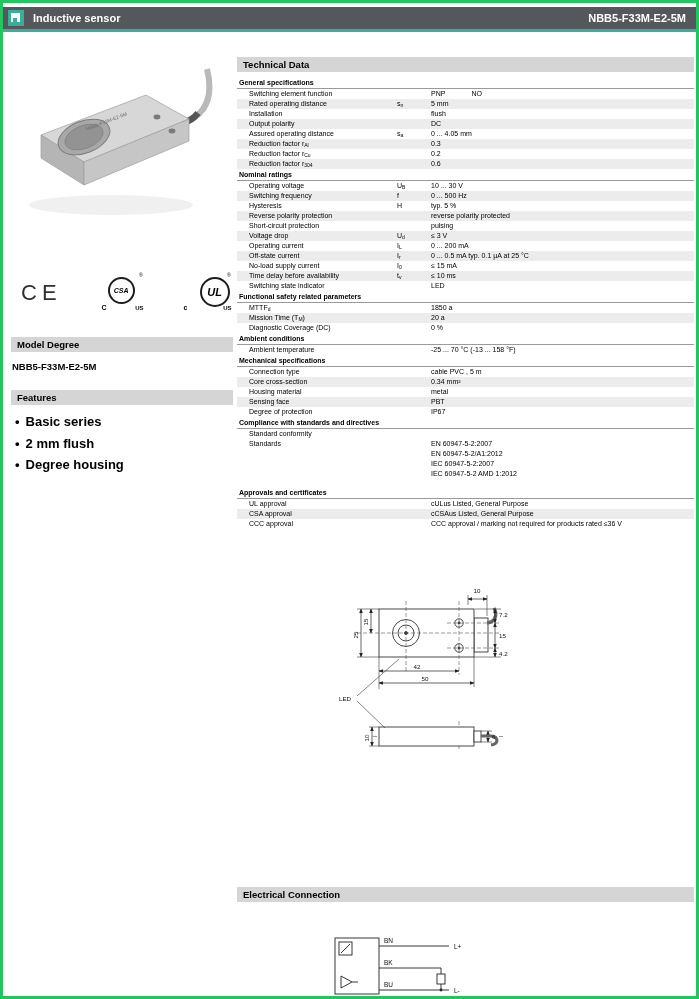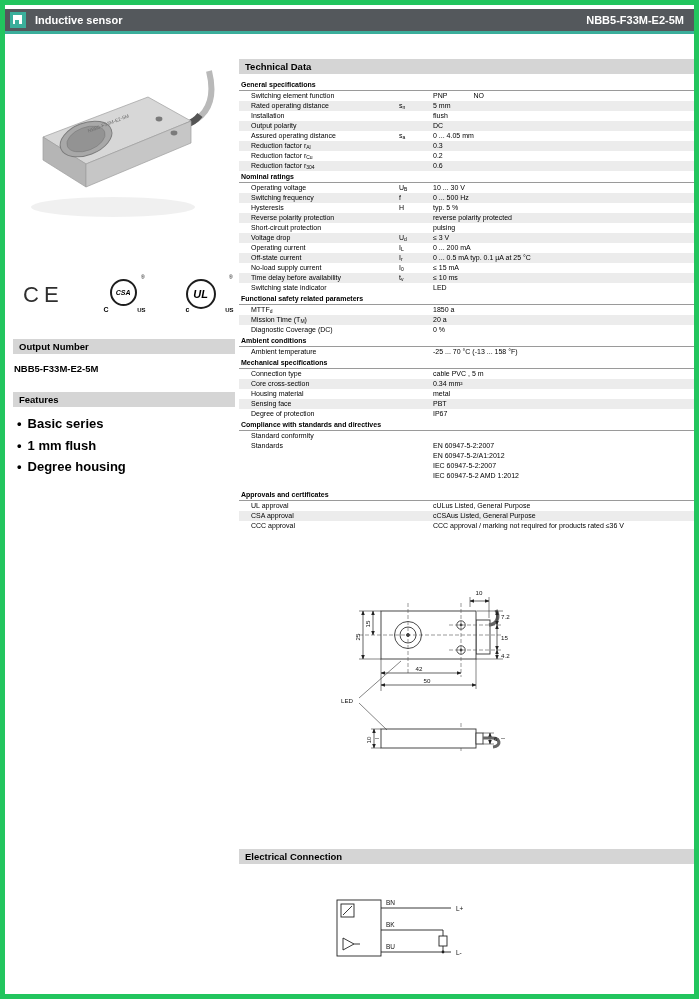--- a/index.html
+++ b/index.html
@@ -1,18 +1,18 @@
 <!DOCTYPE html>
 <html><head>
 <meta charset="utf-8">
 <style>
   * { margin:0; padding:0; box-sizing:border-box; }
   html,body { background:#fff; }
   body { width:699px; height:999px; font-family:"Liberation Sans","DejaVu Sans",sans-serif; color:#000; }
-  .page { position:relative; width:699px; height:999px; background:#fff; border:5px solid #22c55e; overflow:hidden; }
+  .page { position:relative; width:699px; height:999px; background:#fff; border:3px solid #22c55e; overflow:hidden; }
 
   
   .topbar { position:absolute; top:4px; left:0; right:0; height:22px; background:#54585c; display:flex; align-items:center; padding:0 10px 0 5px; }
   .brand-logo { width:16px; height:16px; background:#3bae9b; position:relative; margin-right:9px; flex:none; }
   .brand-logo::after { content:""; position:absolute; left:3px; top:3px; width:9px; height:9px; background:#fff; }
   .brand-logo::before { content:""; position:absolute; left:5px; top:8px; width:4px; height:4px; background:#3bae9b; z-index:1; }
   .topbar .ttl { color:#fff; font-weight:bold; font-size:11px; }
   .topbar .pn { margin-left:auto; color:#fff; font-weight:bold; font-size:11px; }
   .greenline { position:absolute; top:26px; left:0; right:0; height:3px; background:#3bae9b; }
 
@@ -48,21 +48,21 @@
   .trow { display:flex; height:10px; line-height:10px; }
   .trow.shade { background:#ececec; }
   .tlabel { width:160px; padding-left:12px; white-space:nowrap; overflow:hidden; }
   .tsym { width:34px; }
   .tval { flex:1; white-space:nowrap; }
   .tval .v2 { margin-left:26px; }
   sub { font-size:5px; vertical-align:-1px; }
 
   .dims-bar { margin-top:27px; }
   .dims-draw { margin:50px 0 0 92px; }
-  .elec-bar { margin-top:76px; }
+  .elec-bar { margin-top:116px; }
   .elec-draw { margin:26px 0 0 92px; }
 
   svg text { font-family:"Liberation Sans","DejaVu Sans",sans-serif; }
 </style>
 </head>
 <body>
 
 <div class="page">
 
   <div class="topbar">
@@ -99,35 +99,35 @@
       <div class="markbox">
         <span class="aff-reg">®</span>
         <div class="markcircle">
           <span style="font-size:7px;">CSA</span>
         </div>
         <span class="aff-c">C</span>
         <span class="aff-us">US</span>
       </div>
       <div class="markbox" style="width:48px;">
         <span class="aff-reg">®</span>
-        <div class="markcircle ul-circle" style="left:0;">
+        <div class="markcircle ul-circle" style="left:16px;">
           <span style="font-size:11px;">UL</span>
         </div>
         <span class="aff-c">c</span>
         <span class="aff-us">US</span>
       </div>
     </div>
 
-    <div class="colhead model-head">Output Number</div>
+    <div class="colhead model-head">Model Degree</div>
     <div class="model-num">NBB5-F33M-E2-5M</div>
 
     <div class="colhead features-head">Features</div>
     <ul class="features">
         <li>Basic series</li>
-        <li>1 mm flush</li>
+        <li>2 mm flush</li>
         <li>Degree housing</li>
       </ul>
   </div>
 
   <div class="rightcol">
     <div class="colhead">Technical Data</div>
     <div class="tech-table">
         <div class="tsec"><span>General specifications</span></div>
         <div class="trow">
           <div class="tlabel"><span>Switching element function</span><sub></sub><span></span></div>

